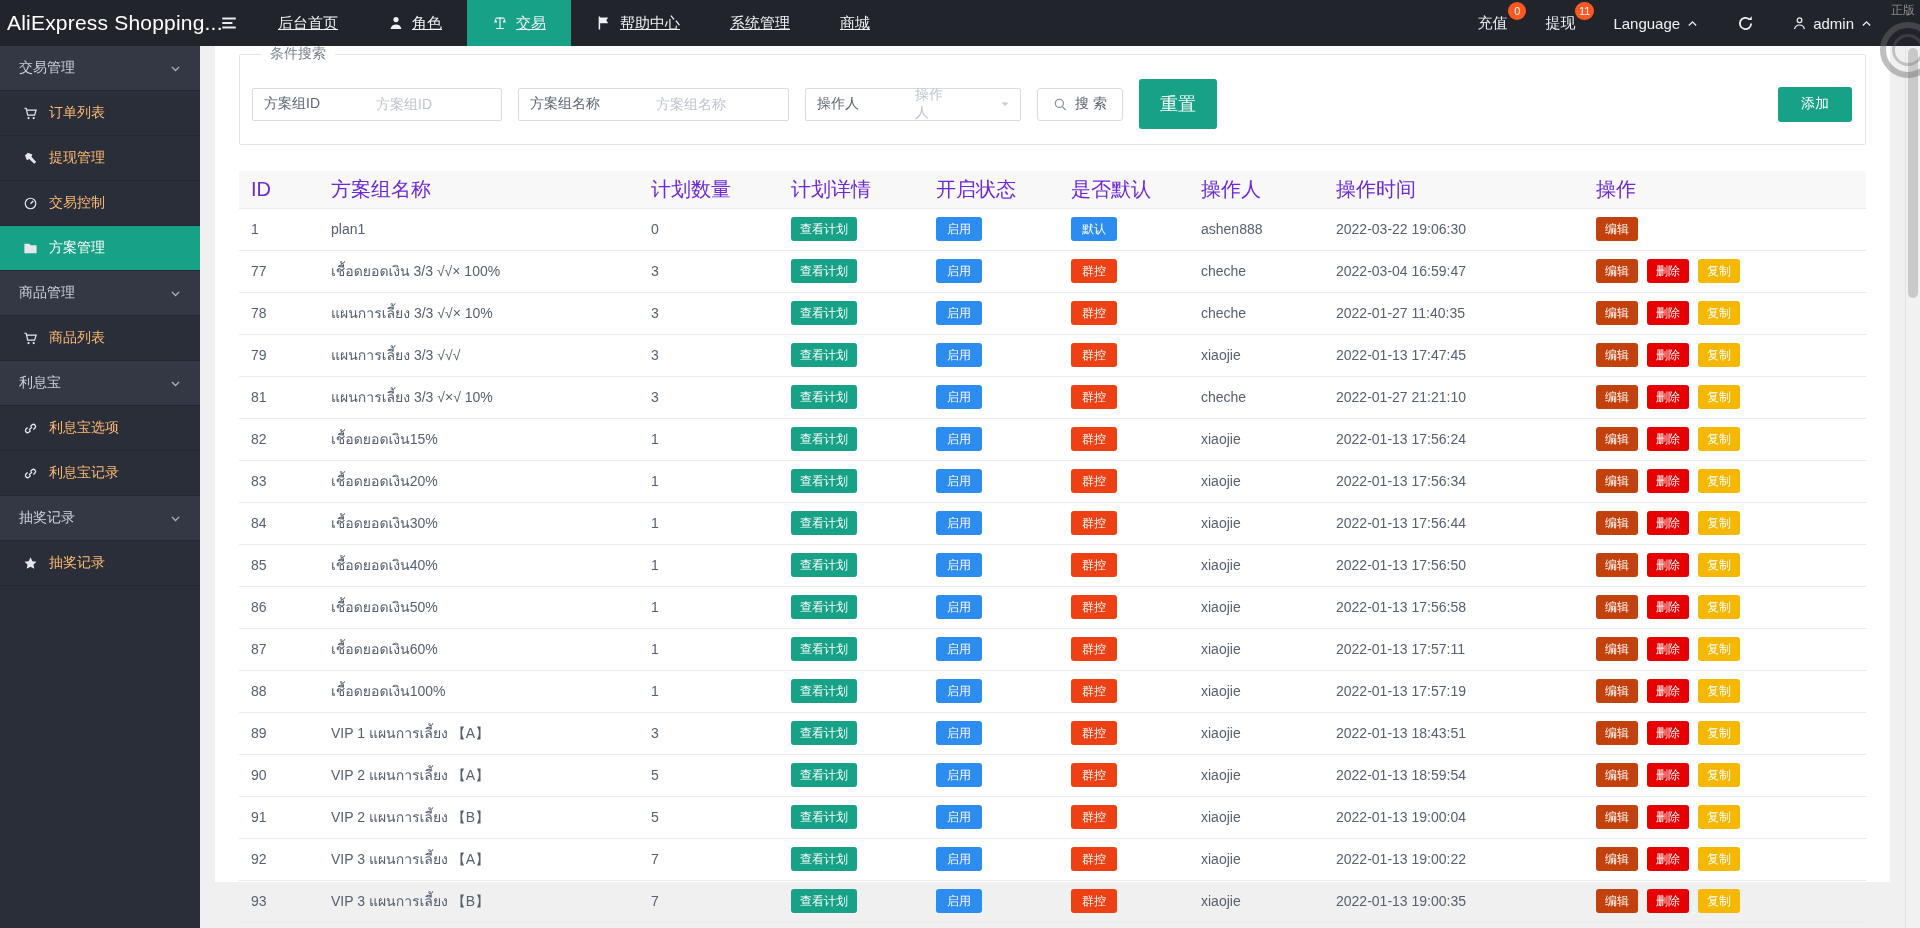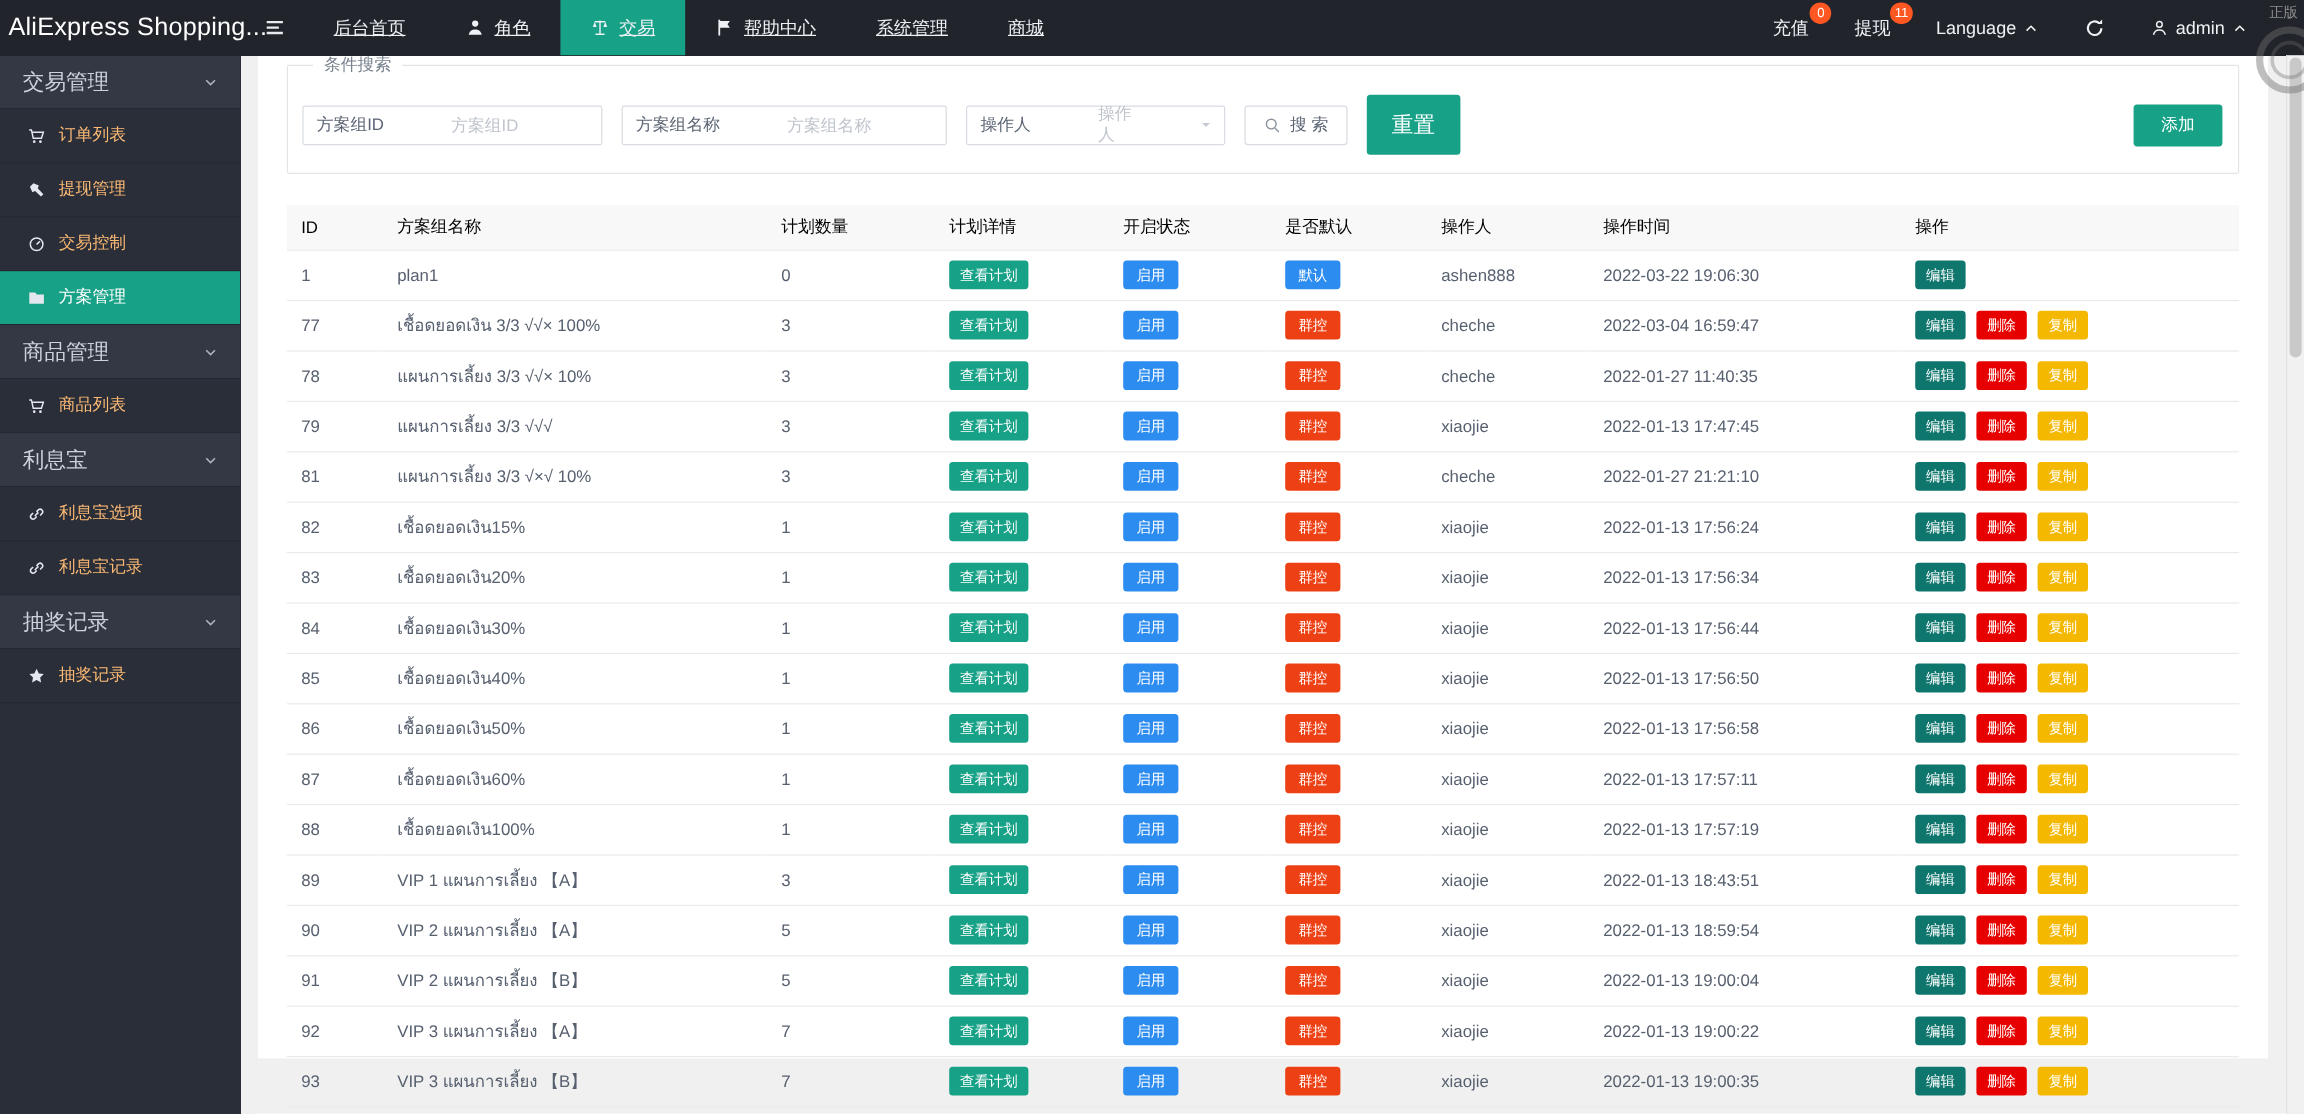--- a/index.html
+++ b/index.html
@@ -47,21 +47,21 @@
     content:""; position:absolute; inset:6px; border-radius:50%; border:3px solid rgba(110,110,110,.35);
   }
 
   
   .sidebar {
     position:fixed; top:46px; left:0; bottom:0; width:200px;
     background:#2a2e38; z-index:40; overflow:hidden;
   }
   .side-header {
     height:45px; display:flex; align-items:center; justify-content:space-between;
-    padding:0 18px 0 19px; background:#343845; color:#ccd1da; font-size:18px;
+    padding:0 18px 0 19px; background:#343845; color:#ccd1da; font-size:14px;
     border-bottom:1px solid #242832; cursor:pointer;
   }
   .side-item {
     height:45px; display:flex; align-items:center; gap:11px;
     padding:0 12px 0 23px; color:#fdba74; font-size:14px;
     border-bottom:1px solid #242832; cursor:pointer;
   }
   .side-item .icon { color:#e4e7ee; }
   .side-item.active { background:#17a186; color:#fff; }
   .side-header .icon { color:#aeb4c0; }
@@ -89,42 +89,42 @@
   }
   .btn-search .icon { color:#8a929e; }
   .btn-reset { height:50px; padding:0 21px; background:#17a186; color:#fff; border-radius:3px; font-size:18px; }
   .btn-add { margin-left:auto; height:35px; padding:0 23px; background:#17a186; color:#fff; border-radius:3px; font-size:14px; }
 
   
   .table-wrap { margin-top:26px; }
   table.plan-table { width:100%; border-collapse:collapse; table-layout:fixed; }
   .plan-table thead th {
     background:#f8f8f9; height:37px; text-align:left; font-weight:normal;
-    font-size:14px; color:#000000; padding:0 0 0 12px; border-bottom:1px solid #e8eaec;
+    font-size:20px; color:#6d28d9; padding:0 0 0 12px; border-bottom:1px solid #e8eaec;
   }
   .plan-table th:nth-child(1){ width:80px; }
   .plan-table th:nth-child(2){ width:320px; }
   .plan-table th:nth-child(3){ width:140px; }
   .plan-table th:nth-child(4){ width:145px; }
   .plan-table th:nth-child(5){ width:135px; }
   .plan-table th:nth-child(6){ width:130px; }
   .plan-table th:nth-child(7){ width:135px; }
   .plan-table th:nth-child(8){ width:260px; }
   .plan-table tbody td {
     height:42px; border-bottom:1px solid #e8eaec; font-size:14px; color:#57606f;
     padding:0 0 0 12px; white-space:nowrap; overflow:hidden;
   }
   .tag {
     display:inline-block; padding:6px 9px; border-radius:3px; color:#fff;
     font-size:12px; line-height:1; cursor:pointer; border:none; font-family:inherit;
   }
   .tag-view  { background:#17a186; }
   .tag-blue  { background:#2d8cf0; padding:6px 11px; }
   .tag-orange{ background:#ed4014; padding:6px 11px; }
-  .tag-edit  { background:#0f766e; margin-right:9px; }
+  .tag-edit  { background:#c2410c; margin-right:9px; }
   .tag-del   { background:#e60000; margin-right:9px; }
   .tag-copy  { background:#f5b800; }
 
   
   .scrollbar { position:fixed; top:46px; right:0; bottom:0; width:15px; background:#f1f1f1; border-left:1px solid #e3e3e3; z-index:55; }
   .scroll-thumb { position:absolute; top:2px; left:2px; width:10px; height:250px; border-radius:5px; background:#c9c9c9; }
 </style>
 </head>
 <body>
 

